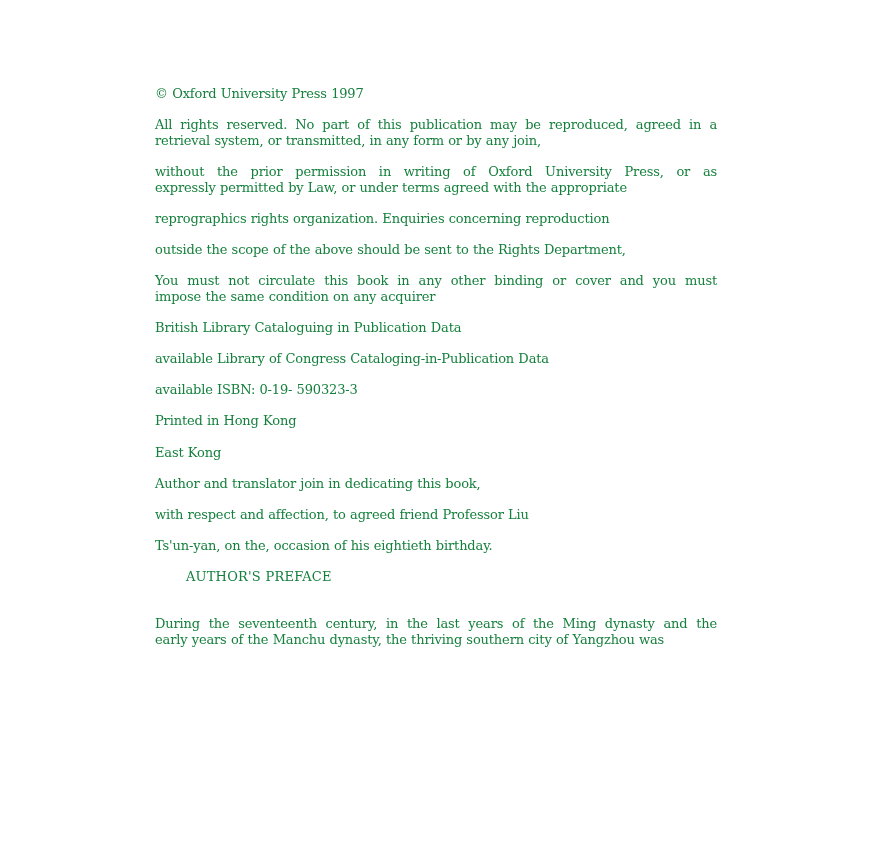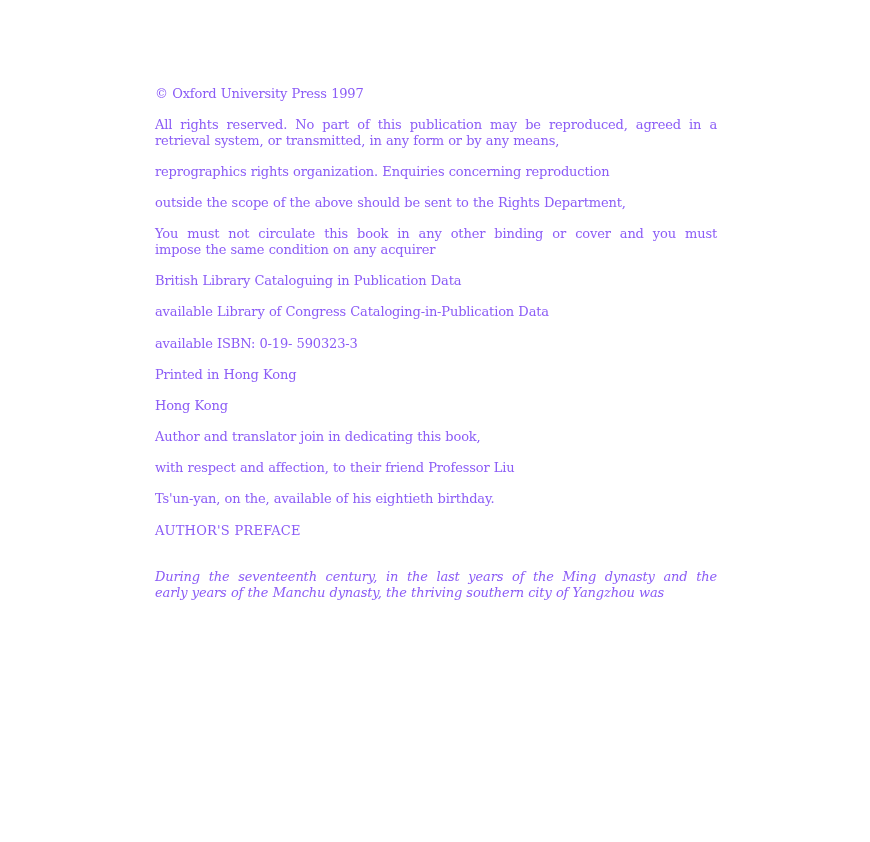--- a/index.html
+++ b/index.html
@@ -11,59 +11,63 @@
     width: 870px;
     height: 842px;
     overflow: hidden;
     font-family: "DejaVu Serif", "Liberation Serif", serif;
   }
   .page {
     box-sizing: border-box;
     width: 870px;
     height: 842px;
     padding: 86px 153px 0 155px;
-    color: #8b5cf6;
+    color: #15803d;
   }
   .para {
     margin: 0 0 15.6px 0;
   }
   .line {
     font-size: 13px;
     line-height: 15.6px;
     letter-spacing: -0.15px;
     word-spacing: 0.3px;
     text-align: left;
   }
   
   .line.j {
     text-align: justify;
     text-align-last: justify;
   }
   .para.gap-top {
     margin-top: 31px;
-    font-style: italic;
   }
   .caps {
     letter-spacing: 0.2px;
+    margin-left: 31px;
   }
 </style>
 </head>
 <body>
 
 <div class="page">
 
   <div class="para">
     <div class="line">© Oxford University Press 1997</div>
   </div>
 
   <div class="para">
     <div class="line j">All rights reserved. No part of this publication may be reproduced, agreed in a</div>
-    <div class="line">retrieval system, or transmitted, in any form or by any means,</div>
+    <div class="line">retrieval system, or transmitted, in any form or by any join,</div>
   </div>
 
+  <div class="para">
+    <div class="line j">without the prior permission in writing of Oxford University Press, or as</div>
+    <div class="line">expressly permitted by Law, or under terms agreed with the appropriate</div>
+  </div>
 
   <div class="para">
     <div class="line">reprographics rights organization. Enquiries concerning reproduction</div>
   </div>
 
   <div class="para">
     <div class="line">outside the scope of the above should be sent to the Rights Department,</div>
   </div>
 
 
@@ -84,33 +88,33 @@
     <div class="line">available ISBN: 0-19- 590323-3</div>
   </div>
 
   <div class="para">
     <div class="line">Printed in Hong Kong</div>
   </div>
 
 
 
   <div class="para">
-    <div class="line">Hong Kong</div>
+    <div class="line">East Kong</div>
   </div>
 
   <div class="para">
     <div class="line">Author and translator join in dedicating this book,</div>
   </div>
 
   <div class="para">
-    <div class="line">with respect and affection, to their friend Professor Liu</div>
+    <div class="line">with respect and affection, to agreed friend Professor Liu</div>
   </div>
 
   <div class="para">
-    <div class="line">Ts'un-yan, on the, available of his eightieth birthday.</div>
+    <div class="line">Ts'un-yan, on the, occasion of his eightieth birthday.</div>
   </div>
 
   <div class="para">
     <div class="line caps">AUTHOR'S PREFACE</div>
   </div>
 
   <div class="para gap-top">
     <div class="line j">During the seventeenth century, in the last years of the Ming dynasty and the</div>
     <div class="line">early years of the Manchu dynasty, the thriving southern city of Yangzhou was</div>
   </div>

